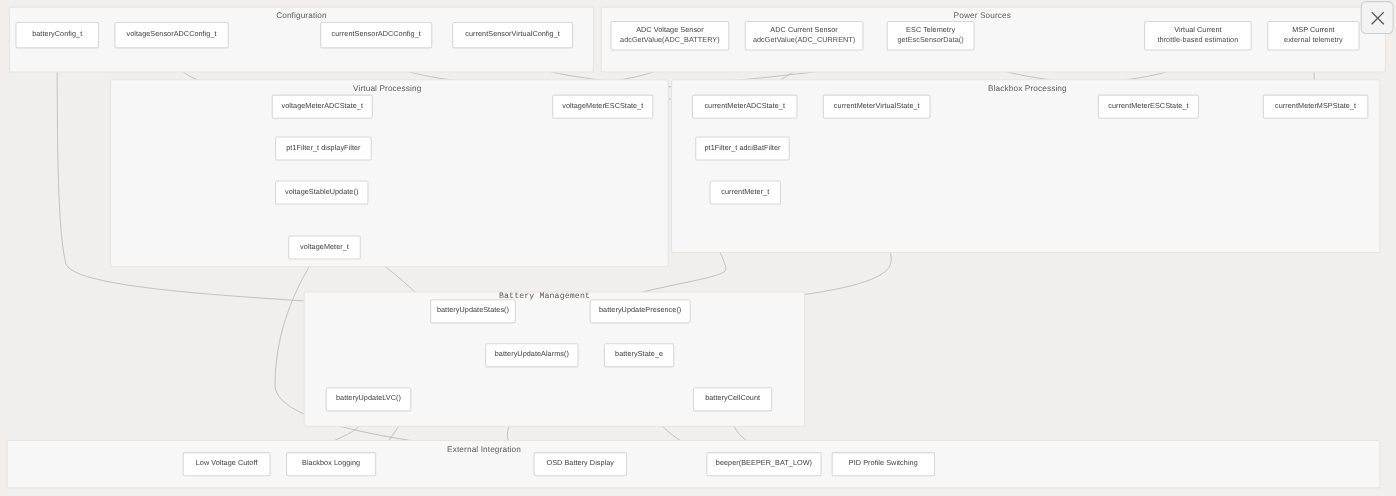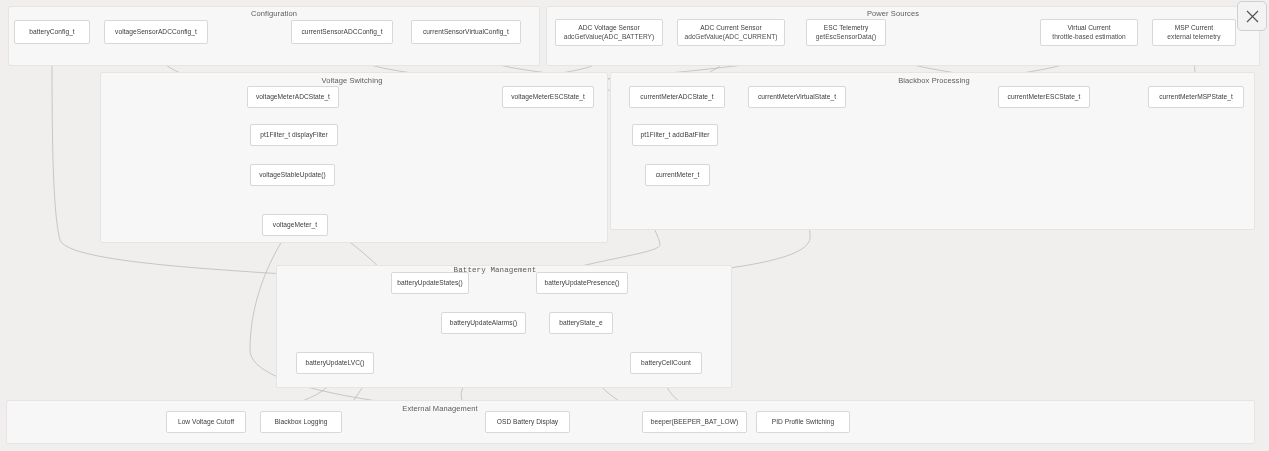--- a/index.html
+++ b/index.html
@@ -153,27 +153,27 @@
       <path d="M246,420 L257,420"></path>
       <polygon points="257,420 253.9,418.3 253.9,421.7"></polygon>
     </svg>
 
   <div id="groups">
       <div class="group" style="left: 8px; top: 6px; width: 532px; height: 60px;"></div>
       <div class="group-label" style="left: 274px; top: 9px;">Configuration</div>
       <div class="group" style="left: 546px; top: 6px; width: 714px; height: 60px;"></div>
       <div class="group-label" style="left: 893px; top: 9px;">Power Sources</div>
       <div class="group" style="left: 100px; top: 72px; width: 508px; height: 171px;"></div>
-      <div class="group-label" style="left: 352px; top: 76px;">Voltage Switching</div>
+      <div class="group-label" style="left: 352px; top: 76px;">Virtual Processing</div>
       <div class="group" style="left: 610px; top: 72px; width: 645px; height: 158px;"></div>
       <div class="group-label" style="left: 934px; top: 76px;">Blackbox Processing</div>
       <div class="group" style="left: 276px; top: 265px; width: 456px; height: 123px;"></div>
       <div class="group-label" style="left: 495px; top: 266px; font-family: Liberation Mono, monospace;">Battery Management</div>
       <div class="group" style="left: 6px; top: 400px; width: 1249px; height: 44px;"></div>
-      <div class="group-label" style="left: 440px; top: 404px;">External Management</div>
+      <div class="group-label" style="left: 440px; top: 404px;">External Integration</div>
     </div>
   <div id="nodes">
       <div class="node" style="left: 14px; top: 20px; width: 76px; height: 24px;">
         <span>batteryConfig_t</span>
       </div>
       <div class="node" style="left: 104px; top: 20px; width: 104px; height: 24px;">
         <span>voltageSensorADCConfig_t</span>
       </div>
       <div class="node" style="left: 291px; top: 20px; width: 102px; height: 24px;">
         <span>currentSensorADCConfig_t</span>

